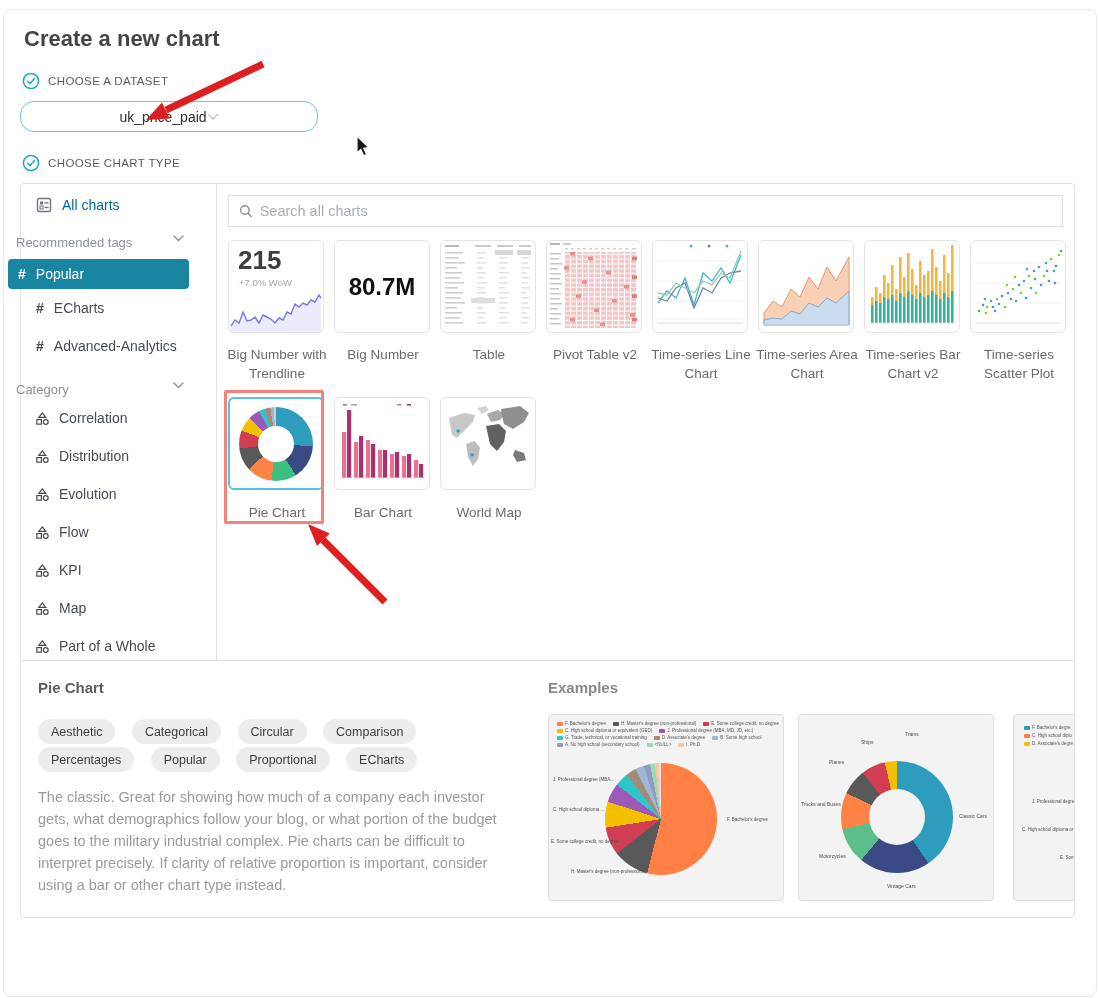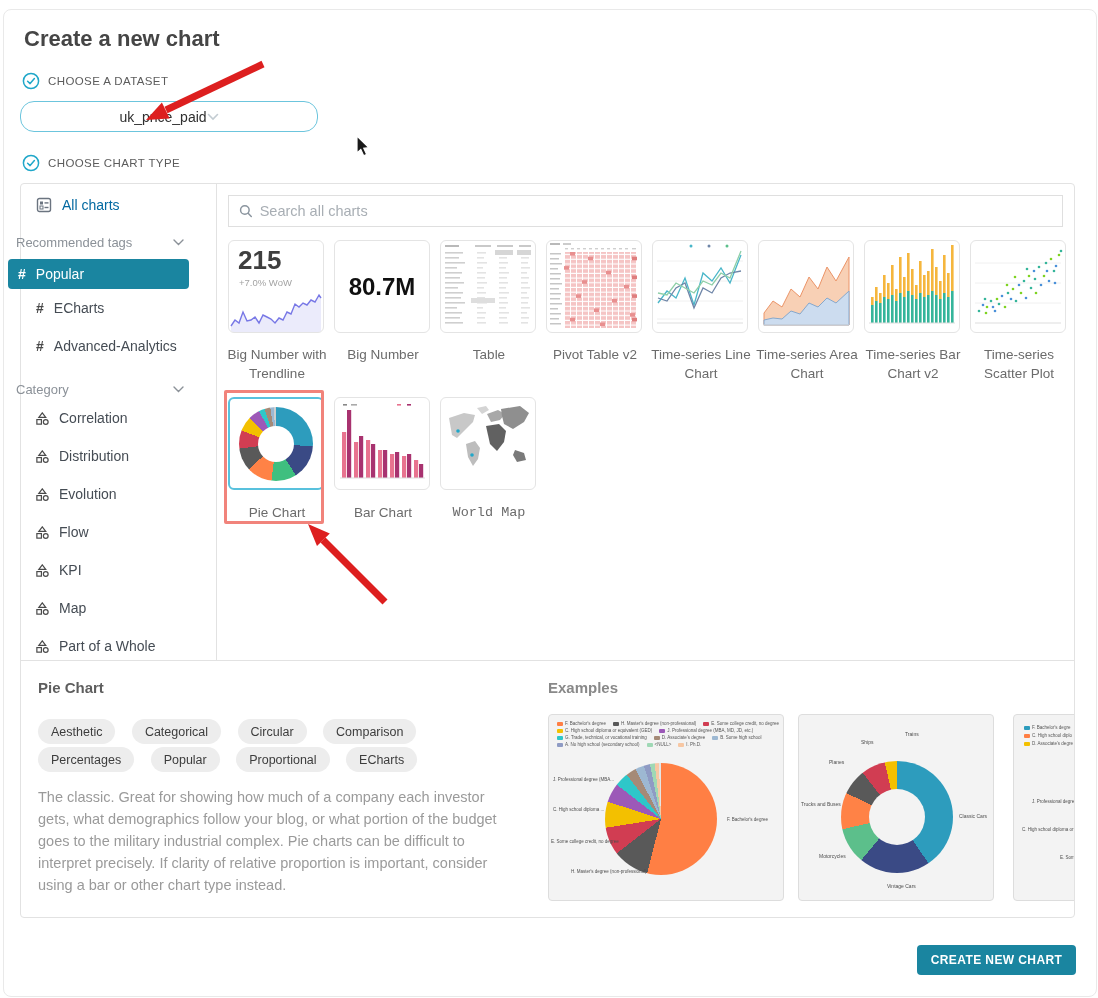--- a/index.html
+++ b/index.html
@@ -10,21 +10,21 @@
   .page-title { left:24px; top:26px; font-size:22px; font-weight:bold; color:#454545; }
   .step-label { display:flex; align-items:center; gap:8px; }
   .step-label .txt { font-size:11.5px; color:#5c5c5c; letter-spacing:.4px; }
   .dataset-select { left:20px; top:101px; width:298px; height:31px; border:1px solid #6cc5dd; border-radius:14px; background:#fff;
     display:flex; align-items:center; justify-content:center; padding:0 12px; cursor:pointer; }
   .dataset-select .val { font-size:14px; color:#2f2f2f; }
   .help-text { left:334px; top:108px; font-size:14.5px; color:#a3a9ae; display:flex; align-items:center; gap:6px; }
   .chart-panel { left:20px; top:183px; width:1055px; height:735px; border:1px solid #e2e2e2; border-radius:4px; background:#fff; }
   .sidebar { left:20px; top:183px; width:197px; height:477px; border-right:1px solid #e2e2e2; }
   .side-row { position:absolute; display:flex; align-items:center; gap:10px; font-size:14px; color:#454c54; cursor:pointer; }
-  .side-head { position:absolute; left:16px; width:168px; display:flex; align-items:center; justify-content:space-between; font-size:13px; color:#8b9198; }
+  .side-head { position:absolute; left:16px; width:168px; display:flex; justify-content:space-between; font-size:13px; color:#8b9198; }
   .hash { font-size:14px; color:#4a4a4a; font-weight:bold; }
   .tag-selected { left:8px; width:181px; height:30px; background:#1A85A0; border-radius:4px; color:#fff; padding-left:10px; }
   .tag-selected .hash { color:#fff; }
   .search-box { left:228px; top:195px; width:835px; height:32px; border:1px solid #dfdfdf; border-radius:0; background:#fff; display:flex; align-items:center; padding:0 10px; gap:7px; }
   .search-box input { border:none; outline:none; width:100%; font-size:14.5px; color:#333; font-family:"Liberation Sans",sans-serif; }
   .search-box input::placeholder { color:#a8aeb4; }
   .thumb-card { position:absolute; width:96px; height:93px; background:#fff; border:1px solid #e4e4e4; border-radius:6px; overflow:hidden; cursor:pointer; }
   .thumb-label { position:absolute; width:106px; text-align:center; font-size:13.5px; line-height:19px; color:#6b6b6b; }
   .big-val { position:absolute; left:9px; top:4px; font-size:26px; font-weight:bold; color:#3f3f3f; }
   .big-delta { position:absolute; left:10px; top:36px; font-size:9.5px; color:#a3a3a3; }
@@ -521,21 +521,21 @@
       <path d="M45,28 l13,-2 l7,7 l-2,11 l-7,9 l-7,-7 l-2,-9 z" fill="#616161"></path>
       <path d="M60,11 l19,-3 l9,7 l-5,9 l-11,7 l-9,-5 l-2,-8 z" fill="#8f8f8f"></path>
       <path d="M74,52 l9,3 l2,7 l-9,2 l-4,-7 z" fill="#7a7a7a"></path>
       <circle cx="17" cy="33" r="1.8" fill="#20A7C9"></circle>
       <circle cx="31" cy="57" r="1.8" fill="#20A7C9"></circle>
     </svg>
   </div>
 
   <div class="abs thumb-label" style="left:224px; top:503px;">Pie Chart</div>
   <div class="abs thumb-label" style="left:330px; top:503px;">Bar Chart</div>
-  <div class="abs thumb-label" style="left:436px; top:503px;font-family:Liberation Mono, monospace;">World Map</div>
+  <div class="abs thumb-label" style="left:436px; top:503px;">World Map</div>
 
   <div class="abs annot-box"></div>
 
   <div class="abs divider"></div>
 
   <div class="abs details-title" style="left:38px; top:679px;">Pie Chart</div>
 
   <div class="abs" style="left:38px; top:719px; width:470px;">
     <span class="pill">Aesthetic</span>
     <span class="pill">Categorical</span>
@@ -636,21 +636,20 @@
             <span>D. Associate's degre</span>
           </span>
       </div>
       <span class="tiny-label" style="left:18px; top:84px;">J. Professional degree (M</span>
       <span class="tiny-label" style="left:8px; top:112px;">C. High school diploma or eq</span>
       <span class="tiny-label" style="left:46px; top:140px;">E. Some college</span>
 
     </div>
   </div>
 
-  <button class="abs create-btn">CREATE NEW CHART</button>
 
   <svg class="abs overlay-svg">
     <g>
       <line x1="263" y1="64" x2="166" y2="110" stroke="#DD1F1F" stroke-width="7"></line>
       <polygon points="146,120 161.9,102.4 169.7,118.6" fill="#DD1F1F"></polygon>
     </g>
     <g>
       <line x1="385" y1="602" x2="323" y2="540" stroke="#DD1F1F" stroke-width="7"></line>
       <polygon points="308,524 317,546 329.8,533.4" fill="#DD1F1F"></polygon>
     </g>

